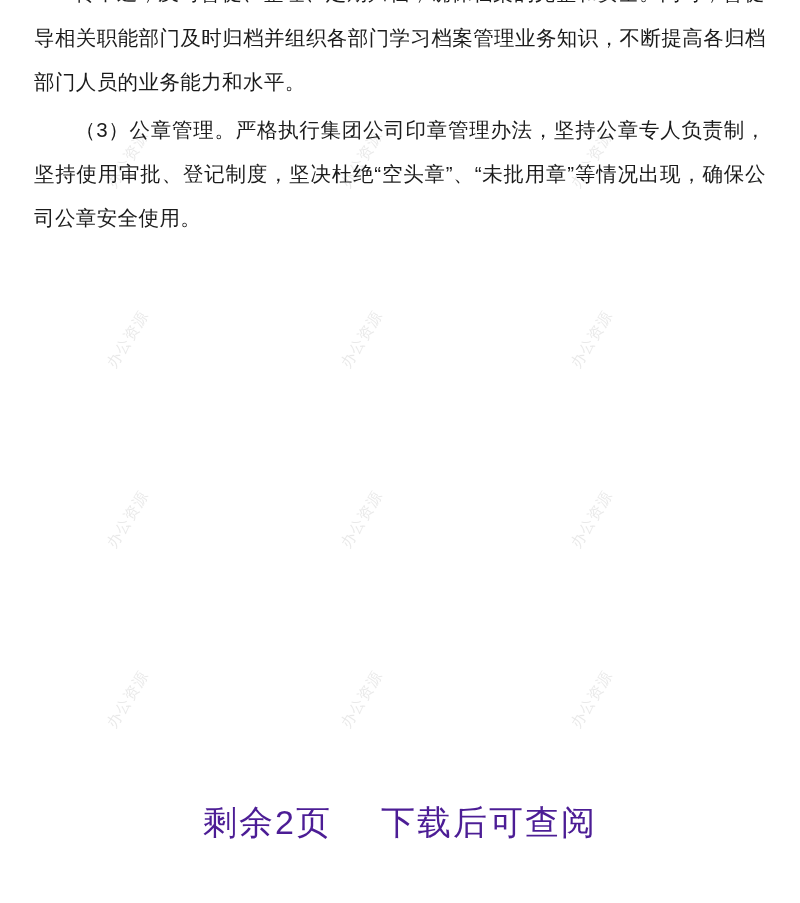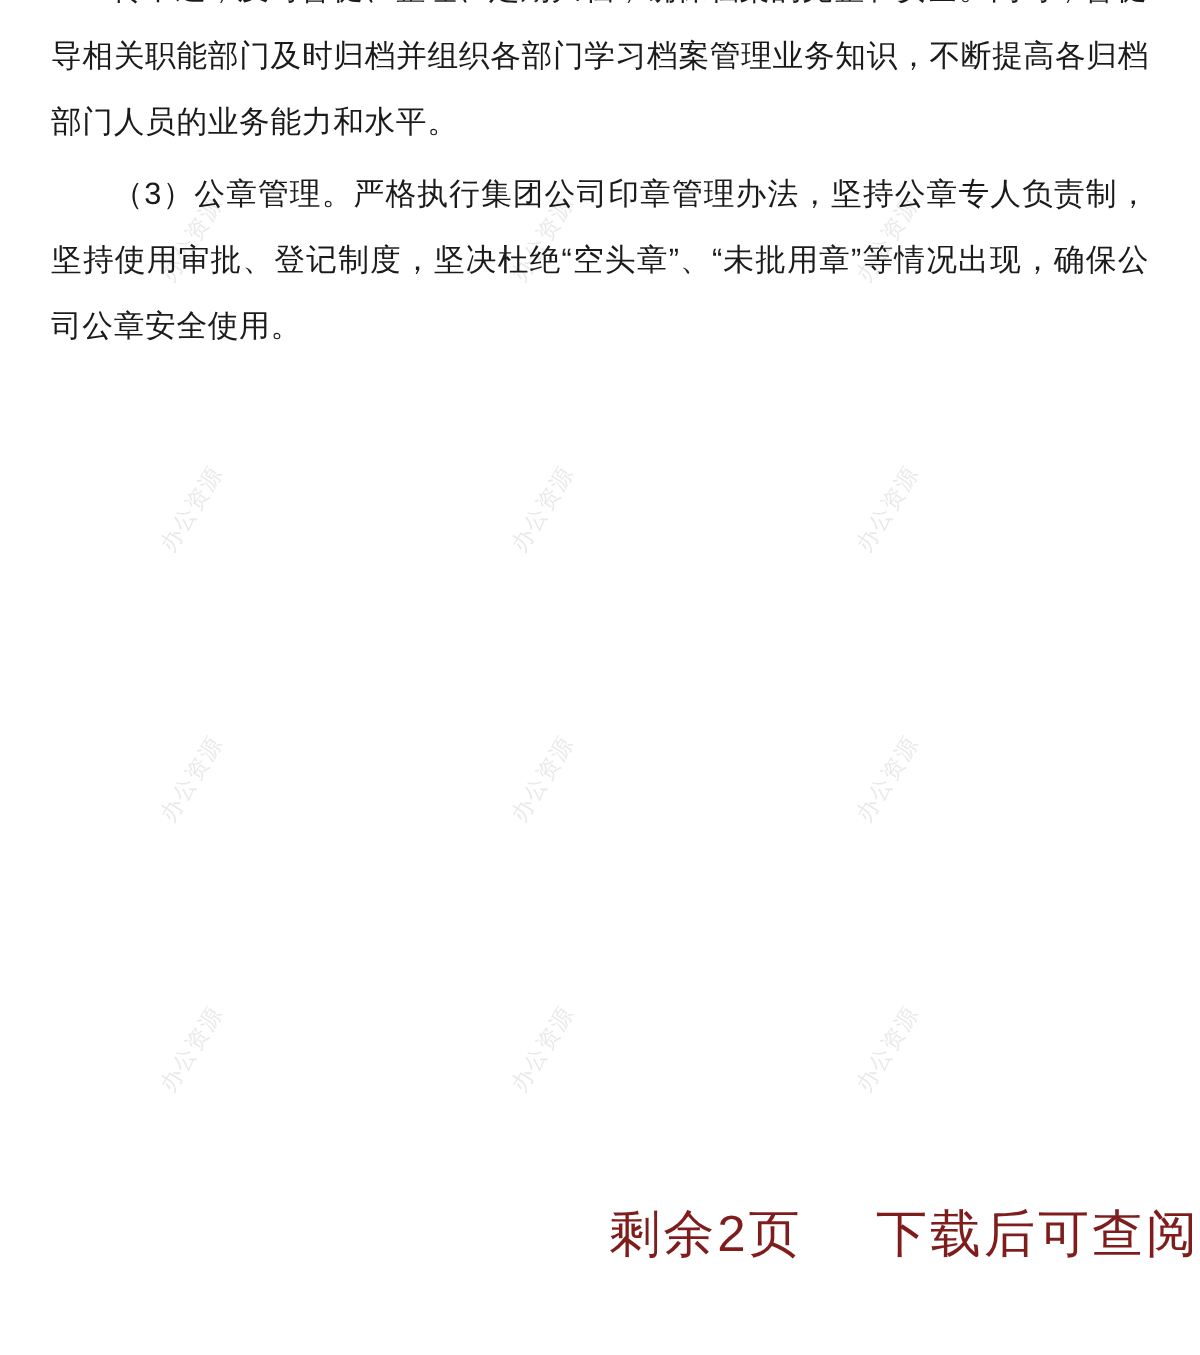--- a/index.html
+++ b/index.html
@@ -58,23 +58,23 @@
     white-space: nowrap;
     text-indent: 2em;
     display: block;
     width: 732px;
   }
   .footer-note {
     position: absolute;
     left: 0;
     right: 0;
     top: 800px;
-    text-align: right;
+    text-align: center;
     font-size: 34px;
-    color: #7f1d1d;
+    color: #4c1d95;
     letter-spacing: 2px;
     font-family: "Liberation Sans", sans-serif;
     z-index: 3;
   }
   .footer-note .gap {
     display: inline-block;
     width: 26px;
   }
   
   .watermarks {

